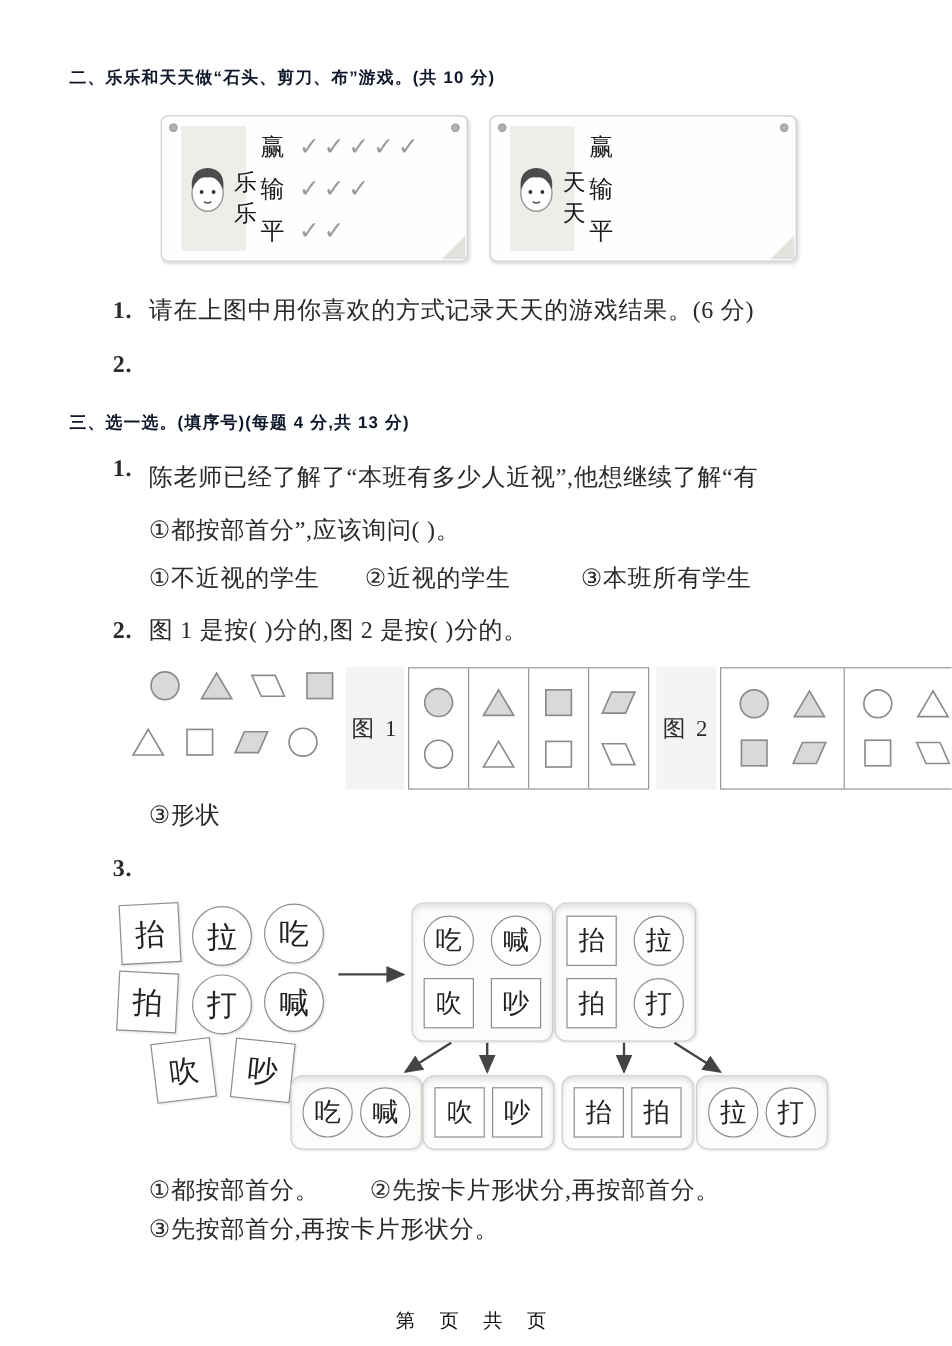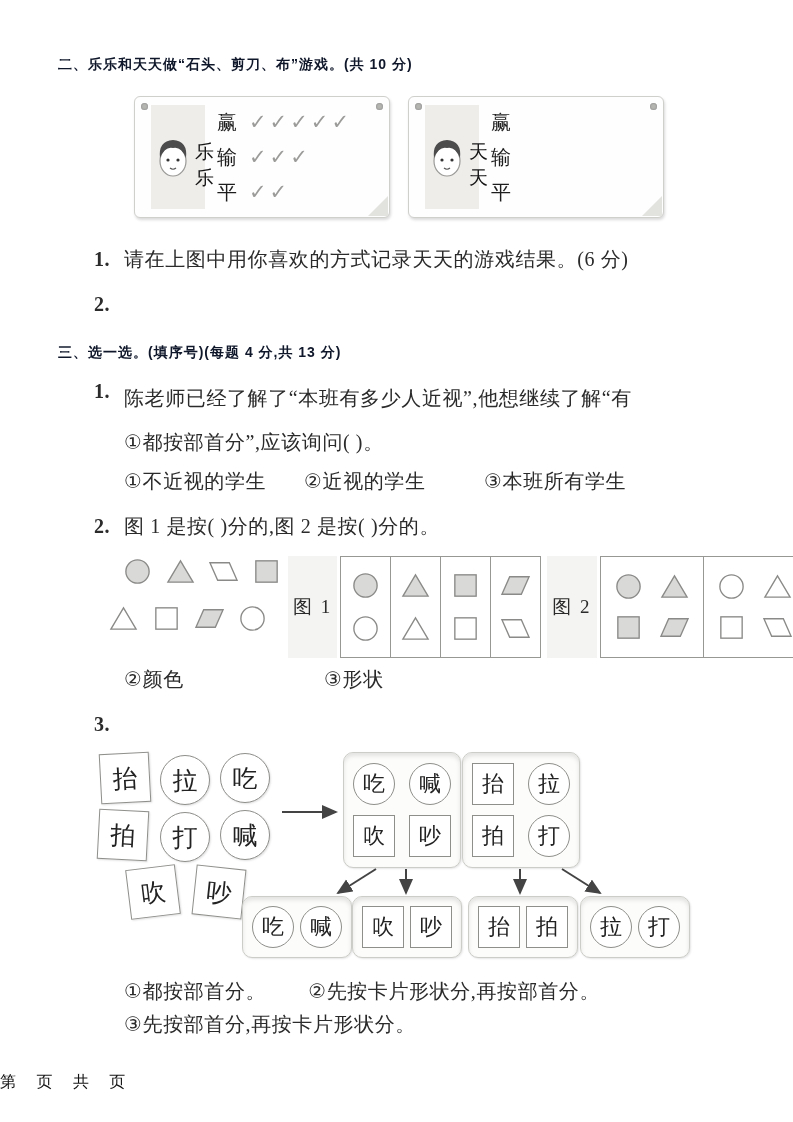--- a/index.html
+++ b/index.html
@@ -60,21 +60,21 @@
   .qcard.circle{border-radius:50%;}
   .tray{position:absolute;background:#fcfcfa;border:1px solid #ccccc8;border-radius:10px;
     box-shadow:inset 0 3px 4px rgba(0,0,0,.10),1px 1px 2px rgba(0,0,0,.10);box-sizing:border-box;}
   .tray-grid{display:grid;grid-template-columns:repeat(2,42px);gap:10px 14px;padding:10px 9px;justify-items:center;}
   .bot-row{display:flex;gap:6px;padding:9px 9px;}
   .qcard-sm{width:42px;height:42px;border:1.5px solid #8e8e8b;background:#fff;
     display:flex;align-items:center;justify-content:center;font-size:22px;color:#222;box-sizing:border-box;}
   .qcard-sm.circle{border-radius:50%;}
   .arrow-layer{position:absolute;left:0;top:0;pointer-events:none;}
   
-  .footer{position:absolute;left:0;bottom:29px;width:100%;
+  .footer{position:absolute;left:0;bottom:10px;width:100%;text-align:center;
     font-family:"Liberation Sans","DejaVu Sans",sans-serif;font-size:16px;letter-spacing:8px;color:#111;}
 </style>
 </head>
 <body>
 
 <div class="sheet">
 
   <div class="sec-title">二、乐乐和天天做“石头、剪刀、布”游戏。(共 10 分)</div>
 
   <div class="cards-row">
@@ -314,21 +314,20 @@
           </svg>
           <svg class="shape" viewBox="0 0 30 32" style="overflow:visible;transform:scaleX(-1)">
             <g fill="#ffffff" stroke="#8a8a88" stroke-width="1.4">
               <polygon points="9,7 29,7 21,25 1,25"></polygon>
             </g>
           </svg>
         </div>
       </div>
   </div>
   <div class="opt-row">
-      <span>②颜色</span>
       <span>③形状</span>
     </div>
 
   <div class="q-item" style="margin-bottom:0;">
     <span class="q-num">3.</span>
   </div>
 
   <div class="diagram">
     <svg class="arrow-layer" width="702" height="214">
       <defs>

